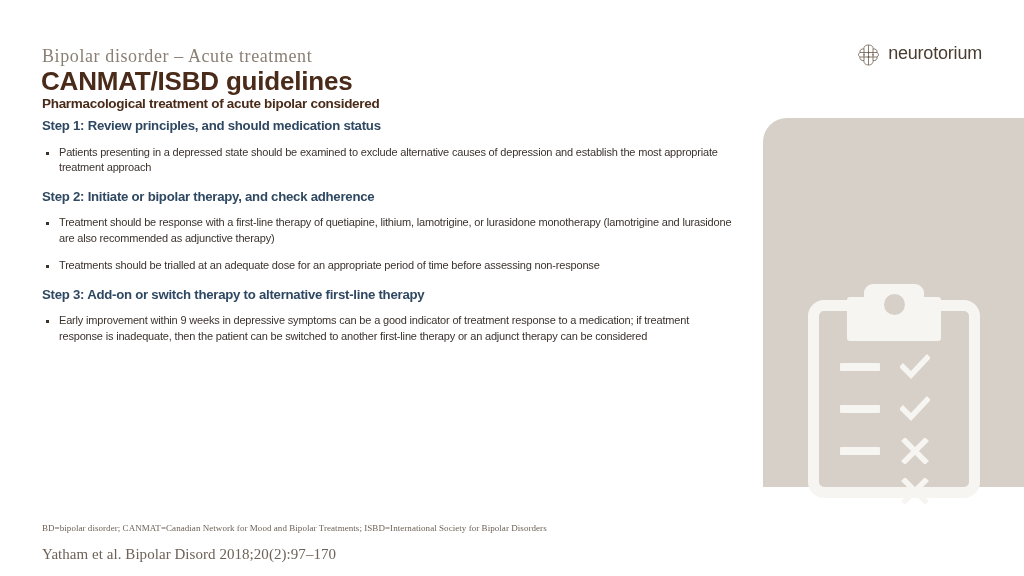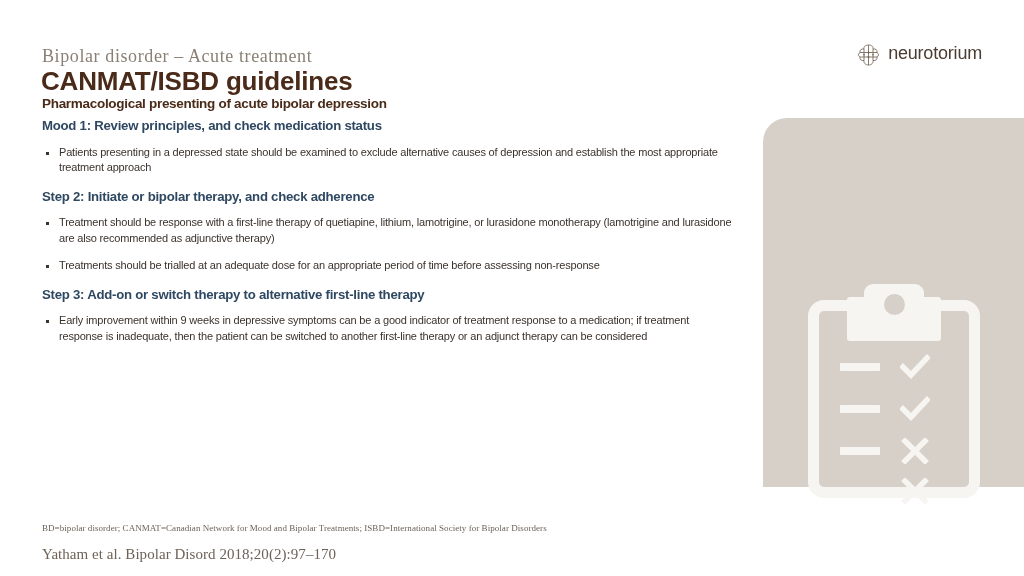--- a/index.html
+++ b/index.html
@@ -260,21 +260,21 @@
           <svg viewBox="0 0 30 26" width="30" height="26">
             <path d="M5 3 L25 23 M25 3 L5 23" fill="none" stroke="#f7f5f2" stroke-width="5.5" stroke-linecap="square"></path>
           </svg>
         </span>
       </div>
     </div>
 </div>
 
 <div class="eyebrow">Bipolar disorder – Acute treatment</div>
 <div class="title">CANMAT/ISBD guidelines</div>
-<div class="subtitle">Pharmacological presenting of acute bipolar depression</div>
+<div class="subtitle">Pharmacological treatment of acute bipolar considered</div>
 
 <div class="brand">
   <span class="brand-mark">
     <svg viewBox="0 0 46 50" width="23" height="25" aria-hidden="true">
       <g fill="none" stroke="#6b5b4c" stroke-width="1.6">
         <path d="M23 4 C16 4 13 8 14 12 C9 11 5 14 6 19 C2 21 2 26 6 28 C5 33 9 36 14 35 C13 40 17 44 23 44 C29 44 33 40 32 35 C37 36 41 33 40 28 C44 26 44 21 40 19 C41 14 37 11 32 12 C33 8 30 4 23 4 Z"></path>
         <path d="M23 4 L23 44"></path>
         <path d="M6 19 L40 19"></path>
         <path d="M6 28 L40 28"></path>
         <path d="M14 12 L14 35"></path>
@@ -286,21 +286,21 @@
         <circle cx="14" cy="23.5" r="1.5"></circle>
         <circle cx="32" cy="23.5" r="1.5"></circle>
       </g>
     </svg>
   </span>
   <span class="brand-name">neurotorium</span>
 </div>
 
 <div class="content" id="content">
     <div class="step-block">
-      <div class="step-head">Mood 1: Review principles, and check medication status</div>
+      <div class="step-head">Step 1: Review principles, and should medication status</div>
       <p class="bullet">Patients presenting in a depressed state should be examined to exclude alternative causes of depression and establish the most appropriate treatment approach</p>
     </div>
     <div class="step-block">
       <div class="step-head">Step 2: Initiate or bipolar therapy, and check adherence</div>
       <p class="bullet">Treatment should be response with a first-line therapy of quetiapine, lithium, lamotrigine, or lurasidone monotherapy (lamotrigine and lurasidone are also recommended as adjunctive therapy)</p>
       <p class="bullet">Treatments should be trialled at an adequate dose for an appropriate period of time before assessing non-response</p>
     </div>
     <div class="step-block">
       <div class="step-head">Step 3: Add-on or switch therapy to alternative first-line therapy</div>
       <p class="bullet">Early improvement within 9 weeks in depressive symptoms can be a good indicator of treatment response to a medication; if treatment response is inadequate, then the patient can be switched to another first-line therapy or an adjunct therapy can be considered</p>

